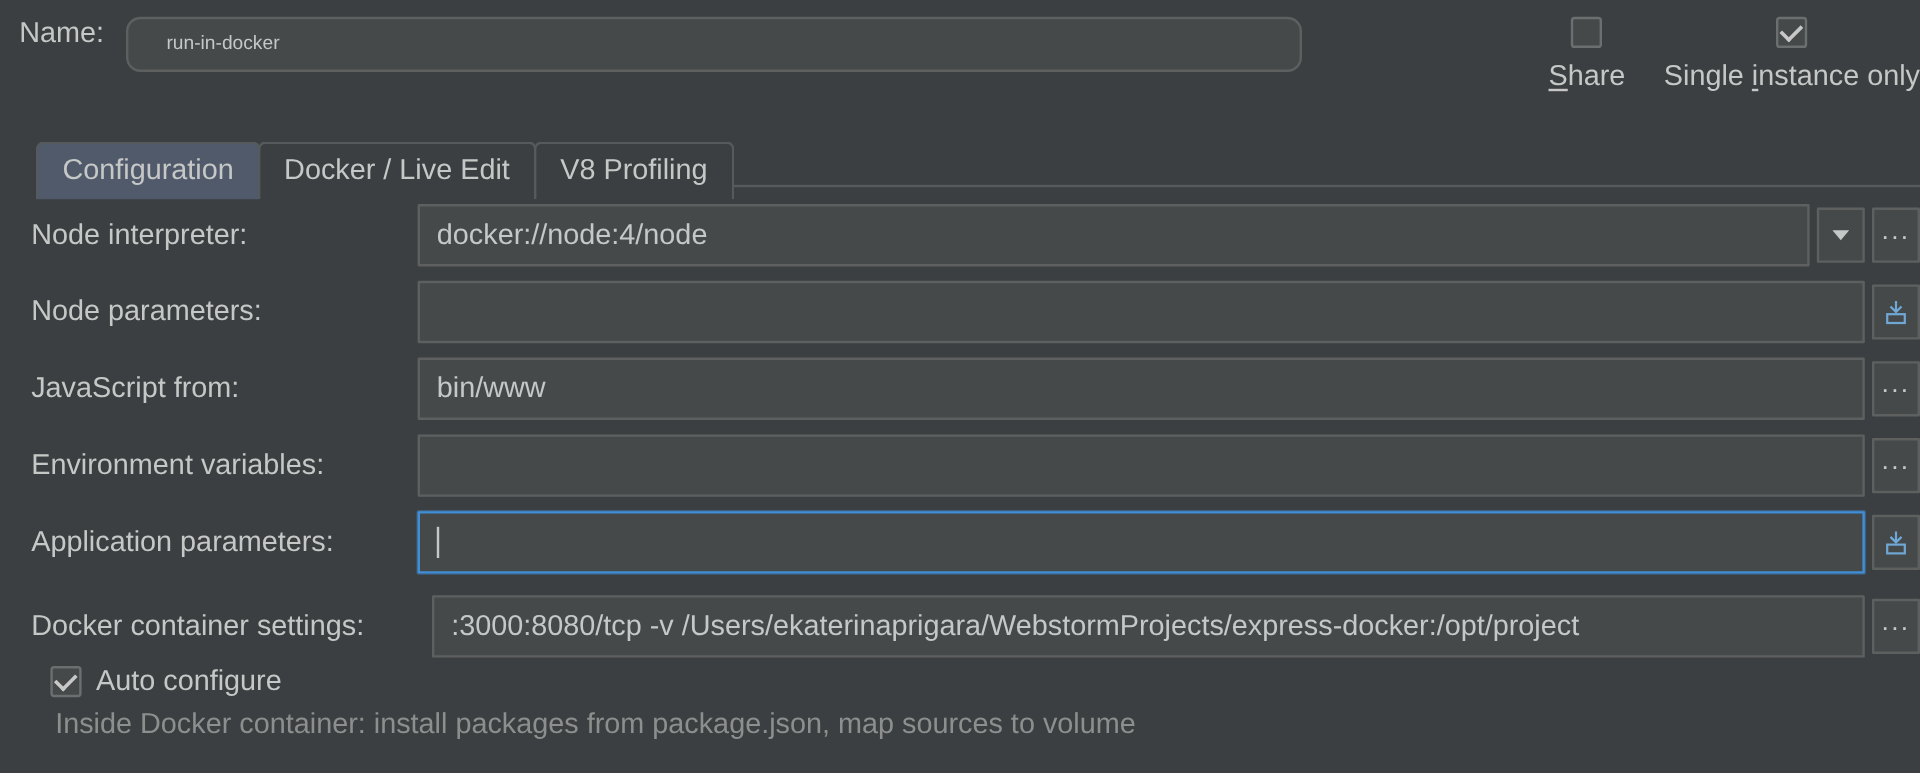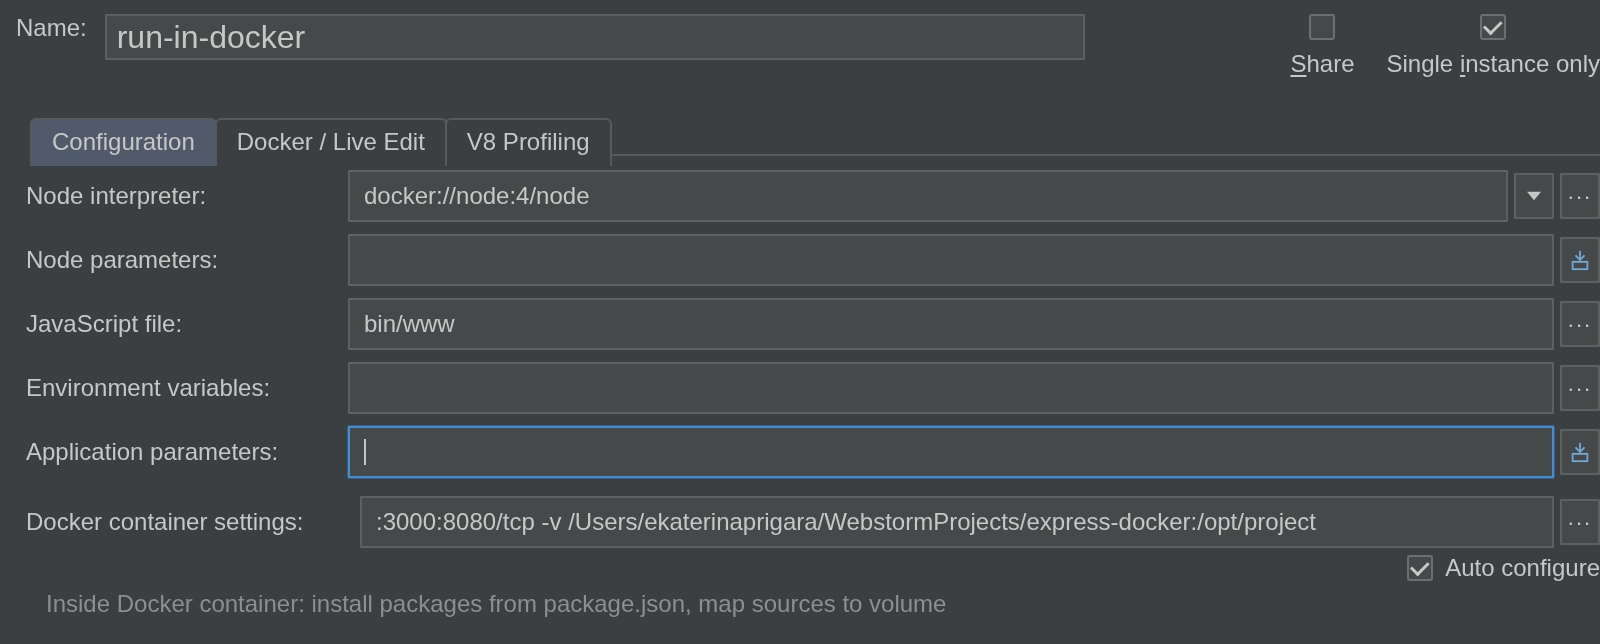--- a/index.html
+++ b/index.html
@@ -21,24 +21,24 @@
   body{padding:14px 0 0 16px;}
 
   
   .row-top{display:flex;align-items:flex-start;gap:18px;padding-right:0;}
   .lbl{white-space:nowrap;}
   .txt-input{
     flex:0 0 980px;
     height:46px;
     background:var(--field-bg);
     border:2px solid var(--field-border);
-    border-radius:1px;
+    border-radius:12px;
     color:var(--text);
-    padding:0 10px;
-    font-size:32px;
+    padding:0 32px;
+    font-size:16px;
     outline:none;
   }
   .top-spacer{flex:1 1 auto;}
   .check-pair{display:flex;align-items:center;gap:10px;flex-direction:column;}
   .chk{
     width:26px;height:26px;border:2px solid #6b6f70;border-radius:3px;
     background:var(--field-bg);display:flex;align-items:center;justify-content:center;
     cursor:pointer;
   }
   .chk.checked::after{
@@ -140,21 +140,21 @@
     <div class="expand-btn">
       <svg viewBox="0 0 24 24">
         <rect x="4" y="14" width="16" height="8" fill="none" stroke="#6fa8d6" stroke-width="2"></rect>
         <path d="M12 2 L12 12 M7 7 L12 12 L17 7" fill="none" stroke="#6fa8d6" stroke-width="2"></path>
       </svg>
     </div>
   </div>
 
 
   <div class="frow">
-    <span class="flabel">JavaScript file:</span>
+    <span class="flabel">JavaScript from:</span>
     <div class="field">
         <span>bin/www</span>
       </div>
     <div class="dots-btn"></div>
   </div>
 
   <div class="frow">
     <span class="flabel">Environment variables:</span>
     <div class="field">
         <span></span>
@@ -177,20 +177,20 @@
   </div>
 
   <div class="frow last">
     <span class="flabel">Docker container settings:</span>
     <div class="field" style="margin-left:12px;">
         <span>:3000:8080/tcp -v /Users/ekaterinaprigara/WebstormProjects/express-docker:/opt/project</span>
       </div>
     <div class="dots-btn"></div>
   </div>
 
-  <div class="frow" style="margin-top:6px;margin-bottom:0;padding-left:26px;justify-content:flex-end;">
+  <div class="frow" style="margin-top:6px;margin-bottom:0;padding-left:26px;">
     <div class="chk checked"></div>
     <span style="margin-left:12px;">Auto configure</span>
   </div>
 
   <div class="hint">Inside Docker container: install packages from package.json, map sources to volume</div>
 
 </div>
 
 </body></html>

